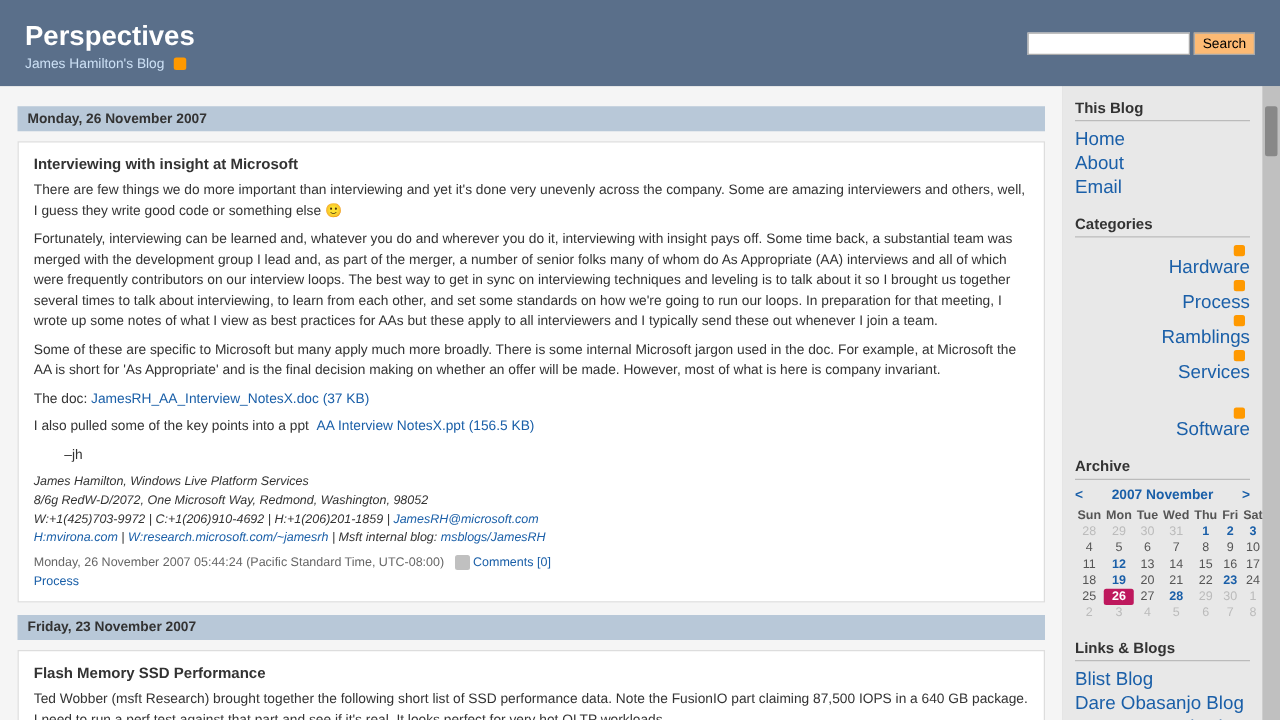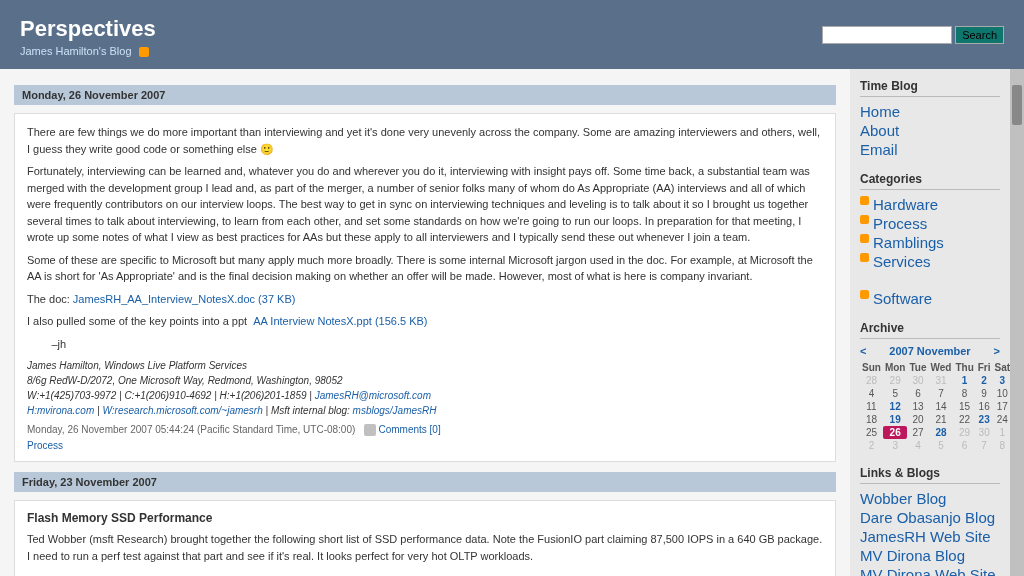--- a/index.html
+++ b/index.html
@@ -37,21 +37,21 @@
       margin-top: 10px;
     }
     #search-input {
       width: 130px;
       height: 18px;
       font-size: 11px;
       border: 1px solid #aaa;
       padding: 1px 3px;
     }
     #search-button {
-      background: #0f766e;
+      background: #fdba74;
       border: 1px solid #aaa;
       font-size: 11px;
       padding: 1px 6px;
       cursor: pointer;
       margin-left: 3px;
       height: 18px;
     }
 
     
     #main-layout {
@@ -150,22 +150,23 @@
     .sidebar-link {
       display: block;
       font-size: 15px;
       color: #1a5fa8;
       text-decoration: none;
       margin-bottom: 2px;
     }
 
     .cat-item {
       display: flex;
-      align-items: flex-start;
+      align-items: flex-end;
       margin-bottom: 2px;
+      flex-direction: column;
     }
     .cat-rss {
       display: inline-block;
       width: 9px; height: 9px;
       background: #f90;
       border-radius: 2px;
       margin-right: 4px;
       flex-shrink: 0;
     }
 
@@ -260,20 +261,21 @@
   </div>
 </div>
 
 <div id="main-layout">
 
   <div id="content">
 
     <div class="date-header">Monday, 26 November 2007</div>
 
     <div class="post">
+      <div class="post-title">Interviewing with insight at Microsoft</div>
       <div class="post-body">
         <p>There are few things we do more important than interviewing and yet it's done very unevenly across the company.  Some are amazing interviewers and others, well, I guess they write good code or something else 🙂</p>
         <p>Fortunately, interviewing can be learned and, whatever you do and wherever you do it, interviewing with insight pays off.  Some time back, a substantial team was merged with the development group I lead and, as part of the merger, a number of senior folks many of whom do As Appropriate (AA) interviews and all of which were frequently contributors on our interview loops.  The best way to get in sync on interviewing techniques and leveling is to talk about it so I brought us together several times to talk about interviewing, to learn from each other, and set some standards on how we're going to run our loops.  In preparation for that meeting, I wrote up some notes of what I view as best practices for AAs but these apply to all interviewers and I typically send these out whenever I join a team.</p>
         <p>Some of these are specific to Microsoft but many apply much more broadly.  There is some internal Microsoft jargon used in the doc.  For example, at Microsoft the AA is short for 'As Appropriate' and is the final decision making on whether an offer will be made. However, most of what is here is company invariant.</p>
         <p>The doc: <a href="#">JamesRH_AA_Interview_NotesX.doc (37 KB)</a></p>
         <p>I also pulled some of the key points into a ppt &nbsp;<a href="#">AA Interview NotesX.ppt (156.5 KB)</a></p>
         <p>&nbsp;&nbsp;&nbsp;&nbsp;&nbsp;&nbsp;&nbsp;&nbsp;–jh</p>
         <div class="contact-block">
           <p>James Hamilton, Windows Live Platform Services<br>
           8/6g RedW-D/2072, One Microsoft Way, Redmond, Washington, 98052<br>
@@ -301,21 +303,21 @@
         <p>Ted Wobber (msft Research) brought together the following short list of SSD performance data.  Note the FusionIO part claiming 87,500 IOPS in a 640 GB package.  I need to run a perf test against that part and see if it's real.  It looks perfect for very hot OLTP workloads.</p>
 
       </div>
     </div>
 
   </div>
 
   <div id="sidebar">
 
     <div class="sidebar-section">
-      <div class="sidebar-heading">Time Blog</div>
+      <div class="sidebar-heading">This Blog</div>
       <a class="sidebar-link" href="#">Home</a>
       <a class="sidebar-link" href="#">About</a>
       <a class="sidebar-link" href="#">Email</a>
     </div>
 
     <div class="sidebar-section">
       <div class="sidebar-heading">Categories</div>
       <div class="cat-item">
         <span class="cat-rss"></span>
         <a class="sidebar-link" href="#" style="margin-bottom:0">Hardware</a>
@@ -411,21 +413,21 @@
             <td class="other-month">6</td>
             <td class="other-month">7</td>
             <td class="other-month">8</td>
           </tr>
         </tbody>
       </table>
     </div>
 
     <div class="sidebar-section">
       <div class="sidebar-heading">Links &amp; Blogs</div>
-      <a class="sidebar-link" href="#">Wobber Blog</a>
+      <a class="sidebar-link" href="#">Blist Blog</a>
       <a class="sidebar-link" href="#">Dare Obasanjo Blog</a>
       <a class="sidebar-link" href="#">JamesRH Web Site</a>
       <a class="sidebar-link" href="#">MV Dirona Blog</a>
       <a class="sidebar-link" href="#">MV Dirona Web Site</a>
     </div>
 
   </div>
 
   <div class="scrollbar-area">
     <div class="scrollbar-thumb"></div>

